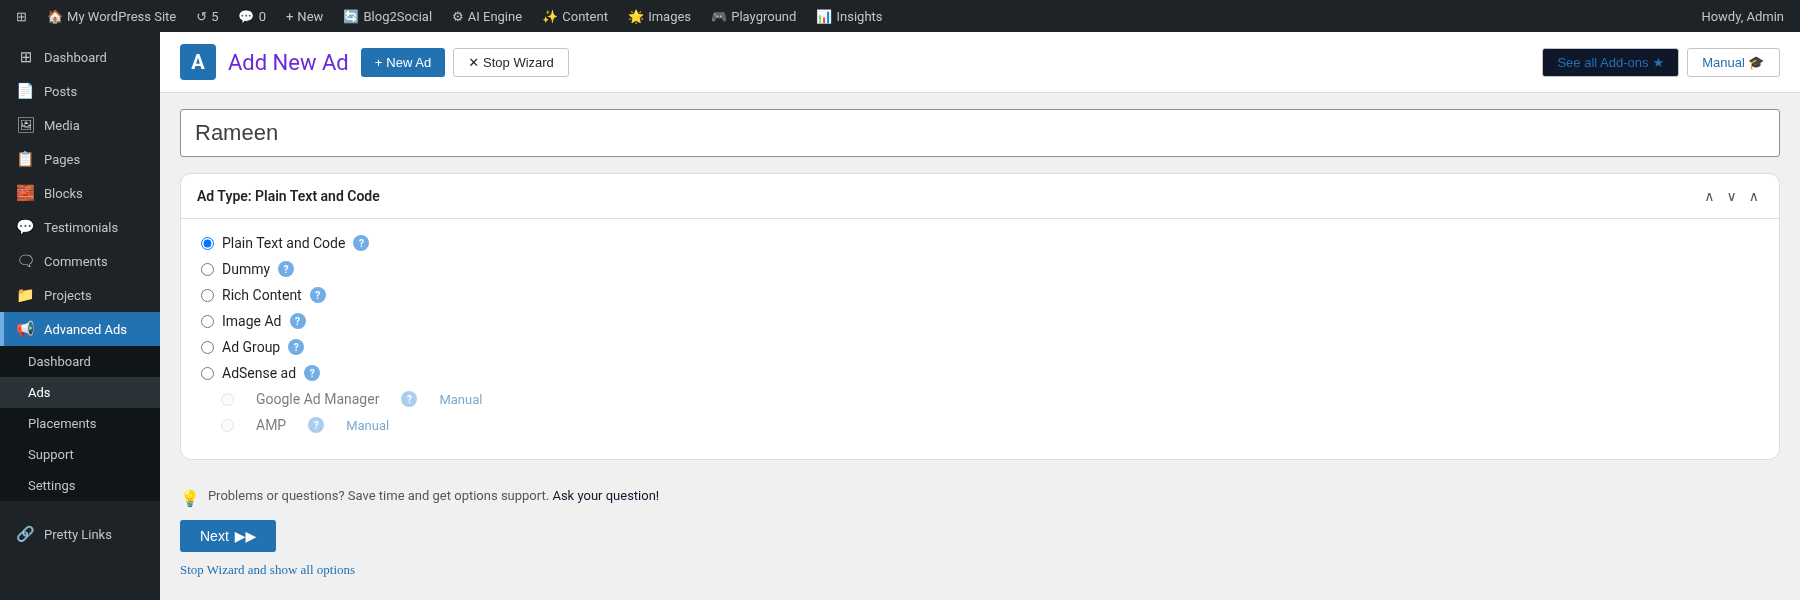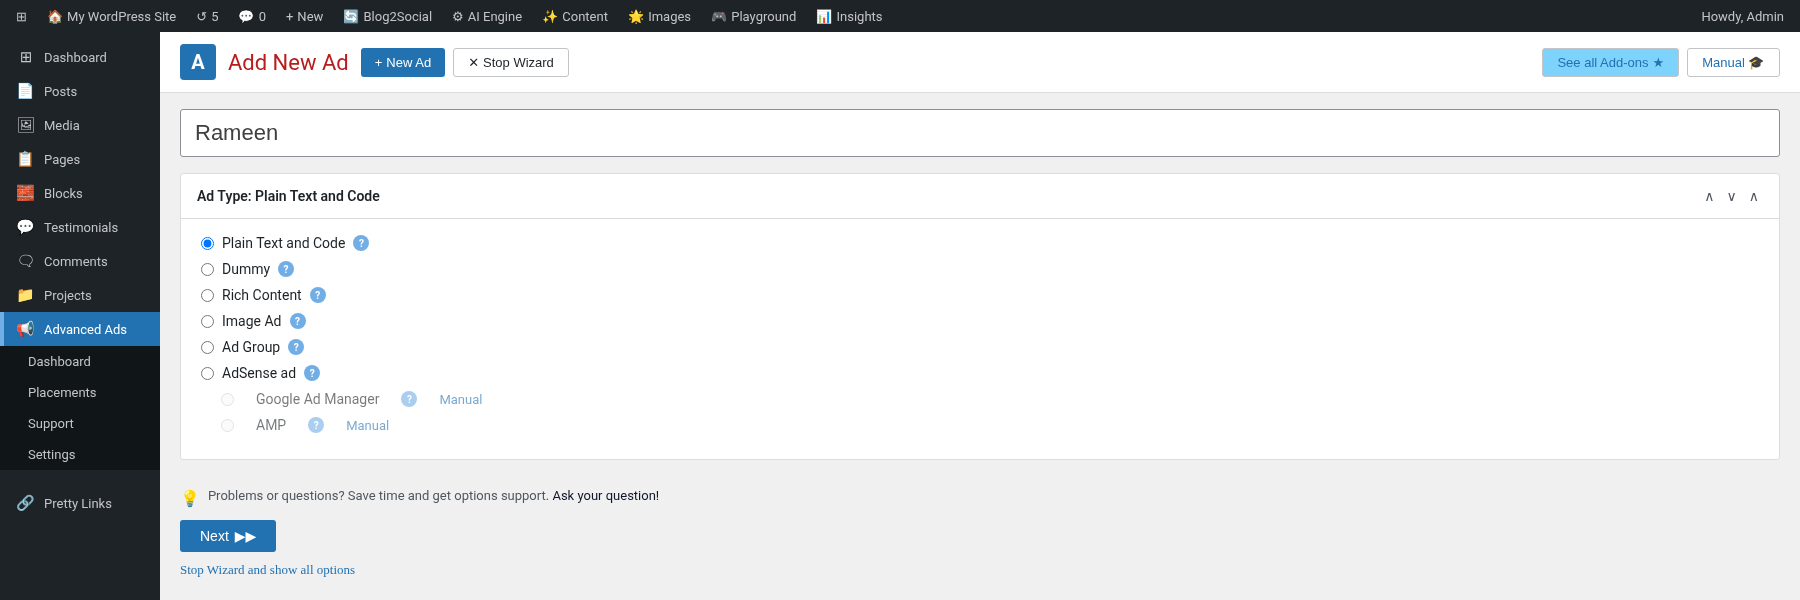--- a/index.html
+++ b/index.html
@@ -69,37 +69,37 @@
       margin: -16px -20px 16px -20px;
     }
     .page-header-icon {
       width: 36px; height: 36px;
       background: #2271b1;
       border-radius: 4px;
       display: flex; align-items: center; justify-content: center;
       color: #fff; font-size: 20px; font-weight: bold;
     }
     .page-header-title {
-      font-size: 22px; font-weight: 400; color: #b91c1c;
+      font-size: 22px; font-weight: 400; color: #6d28d9;
     }
     .page-header-actions { display: flex; gap: 8px; }
     .btn-new-ad {
       background: #2271b1; color: #fff; border: none;
       padding: 6px 14px; border-radius: 3px; cursor: pointer;
       font-size: 13px; display: flex; align-items: center; gap: 4px;
     }
     .btn-stop {
       background: #fff; color: #1d2327;
       border: 1px solid #c3c4c7;
       padding: 6px 14px; border-radius: 3px; cursor: pointer;
       font-size: 13px; display: flex; align-items: center; gap: 4px;
     }
     .page-header-right { margin-left: auto; display: flex; gap: 8px; }
     .btn-see-addons {
-      background: #7dd3fc; color: #2271b1;
+      background: #0f172a; color: #2271b1;
       border: 1px solid #c3c4c7;
       padding: 6px 14px; border-radius: 3px; cursor: pointer;
       font-size: 13px; display: flex; align-items: center; gap: 4px;
     }
     .btn-manual {
       background: #fff; color: #2271b1;
       border: 1px solid #c3c4c7;
       padding: 6px 14px; border-radius: 3px; cursor: pointer;
       font-size: 13px; display: flex; align-items: center; gap: 4px;
     }
@@ -113,21 +113,21 @@
       border-radius: 3px;
       margin-bottom: 16px;
       background: #fff;
       color: #404040;
     }
 
     
     .panel {
       background: #fff;
       border: 1px solid #dcdcde;
-      border-radius: 3px;
+      border-radius: 11px;
       margin-bottom: 16px;
     }
     .panel-header {
       display: flex; align-items: center; justify-content: space-between;
       padding: 12px 16px;
       border-bottom: 1px solid #dcdcde;
       font-size: 14px; font-weight: 600;
     }
     .panel-header-controls { display: flex; gap: 4px; }
     .panel-ctrl-btn {
@@ -262,20 +262,23 @@
       <span class="si-icon">📁</span>
       <span>Projects</span>
     </div>
     <div class="sidebar-item active">
       <span class="si-icon">📢</span>
       <span>Advanced Ads</span>
     </div>
     <div class="sidebar-sub">
       <div class="sidebar-item">
         <span>Dashboard</span>
+      </div>
+      <div class="sidebar-item active-sub" style="color:#fff;background:#2c3338;">
+        <span>Ads</span>
       </div>
       <div class="sidebar-item">
         <span>Placements</span>
       </div>
       <div class="sidebar-item">
         <span>Support</span>
       </div>
       <div class="sidebar-item">
         <span>Settings</span>
       </div>

